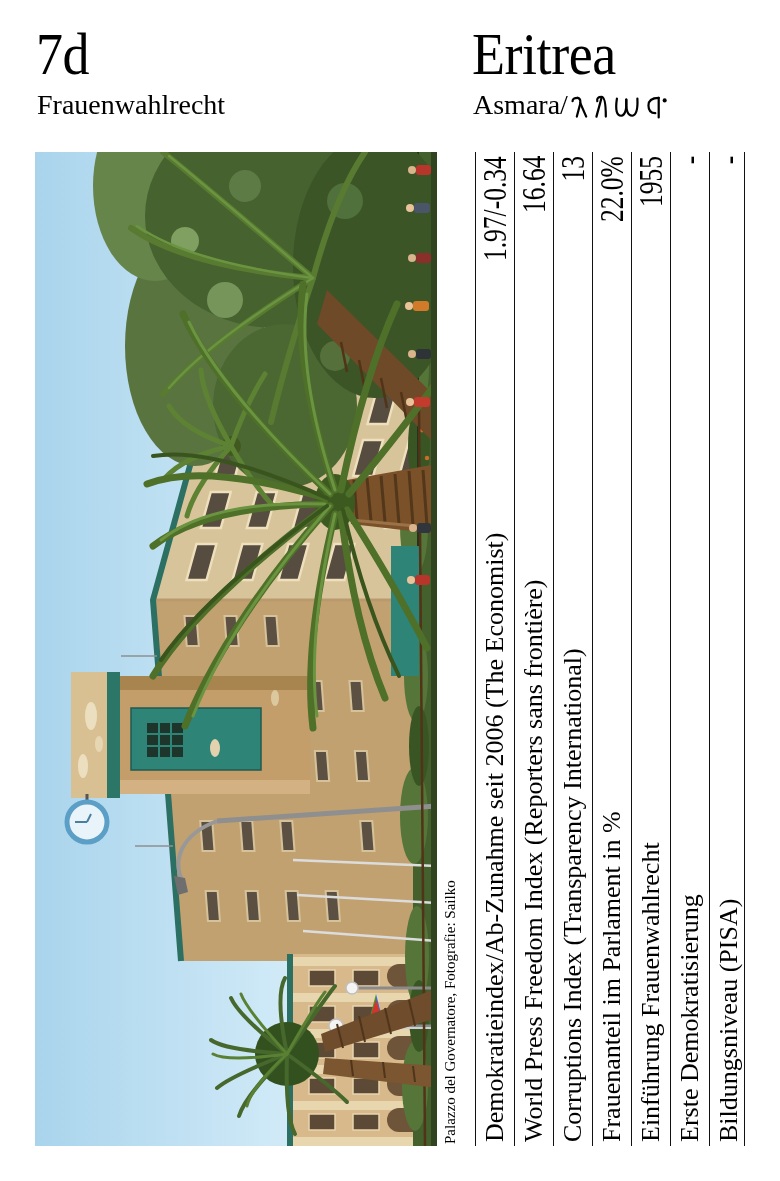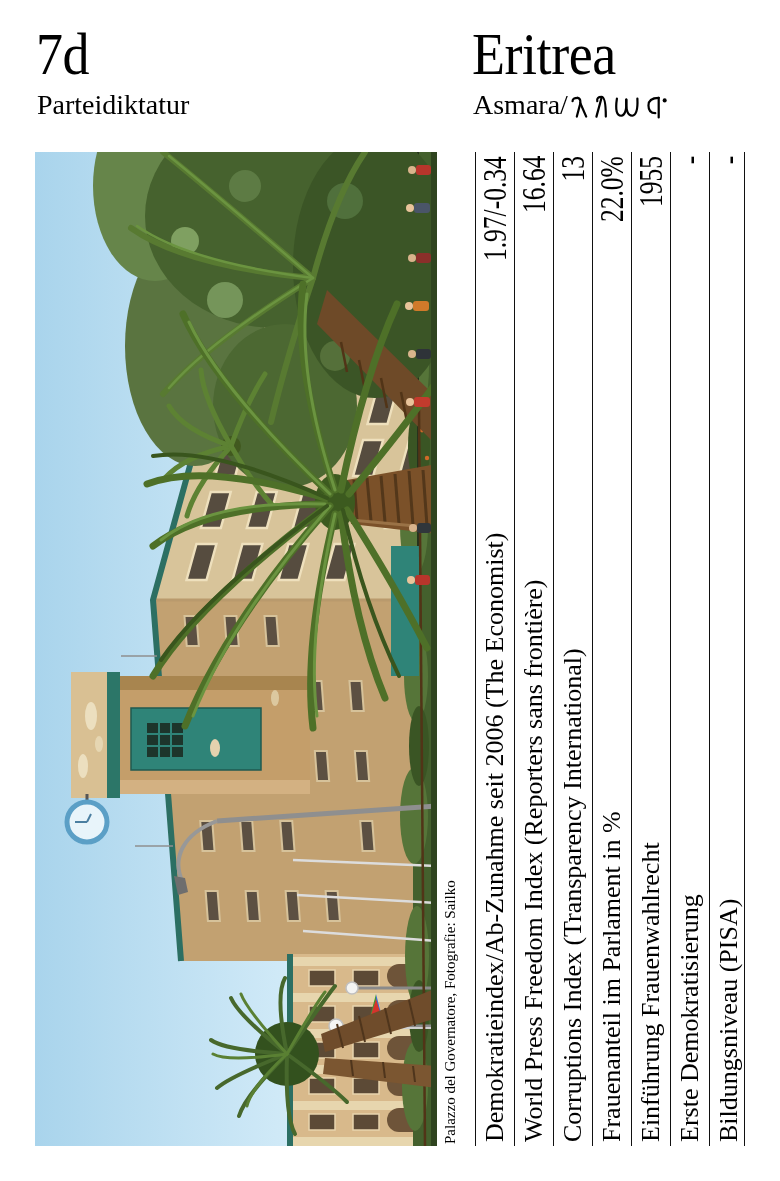--- a/index.html
+++ b/index.html
@@ -32,21 +32,21 @@
         box-sizing:border-box;border-top:1.5px solid #111;padding:0 4px;}
   .lbl{font-size:26px;white-space:nowrap;}
   .val{font-size:34px;white-space:nowrap;transform:scaleX(.75);transform-origin:100% 50%;}
 </style>
 </head>
 <body>
 
 <div id="page">
 
   <div class="title" id="code">7d</div>
-  <div class="subtitle" id="category">Parteidiktatur</div>
+  <div class="subtitle" id="category">Frauenwahlrecht</div>
   <div class="title" id="country">Eritrea</div>
 
   <div class="subtitle" id="capital">
     <span>Asmara/</span>
     <svg viewBox="0 0 118 34" fill="none" stroke="#000" stroke-width="2.6" stroke-linecap="round">
       <path d="M9,8 Q3,8 3,12"></path>
         <path d="M9,8 Q13,9 12,15 L8,30"></path>
         <path d="M12,14 L19,30"></path>
       <path d="M32,12 Q31,7 37,7 Q42,7 42,30"></path>
         <path d="M37,8 L31,30"></path>

